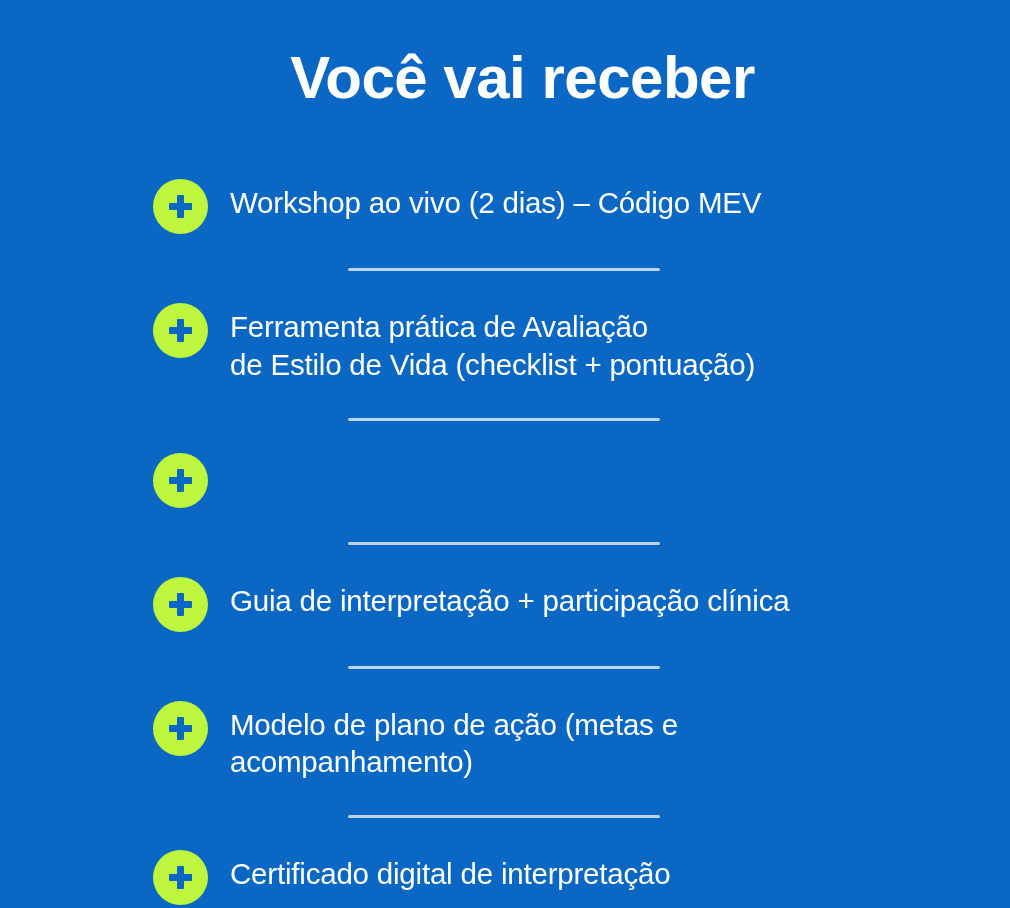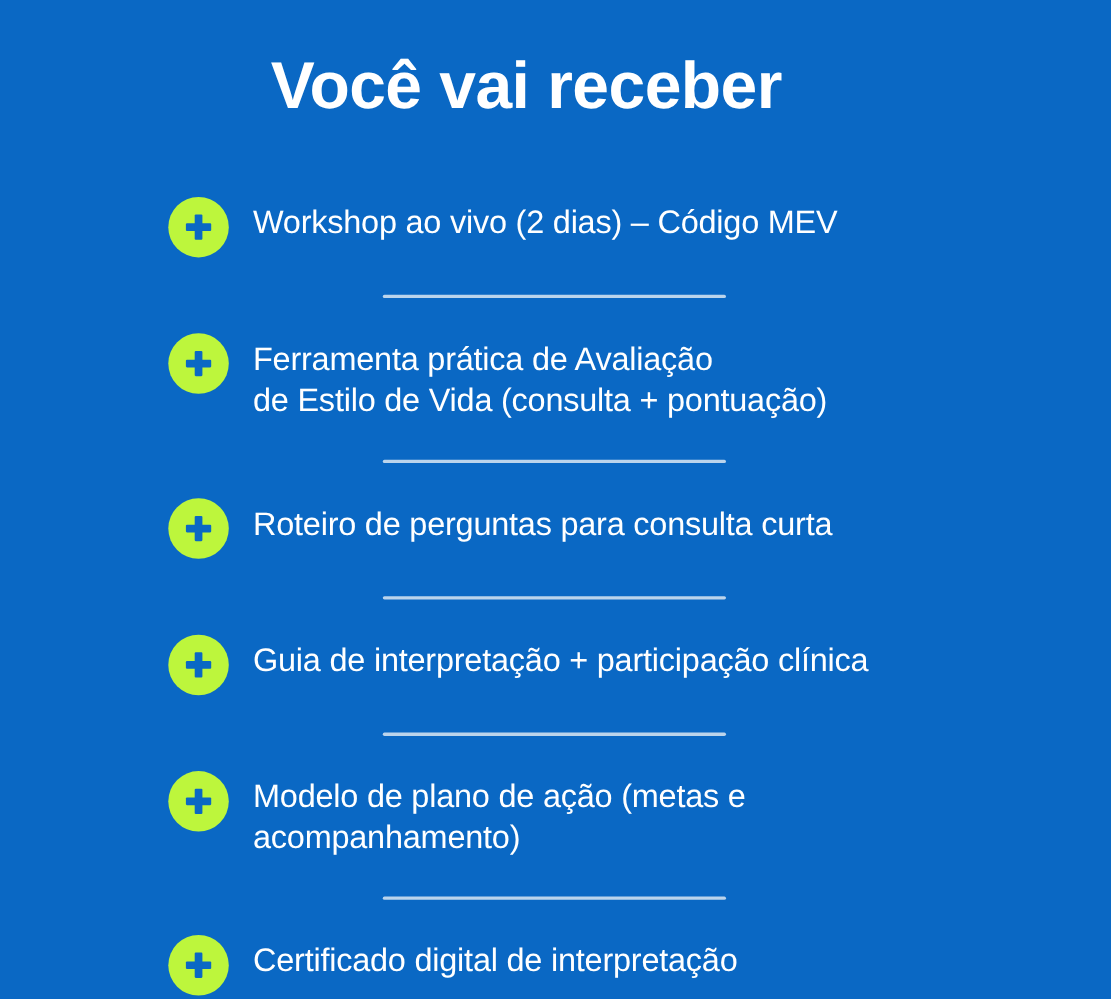--- a/index.html
+++ b/index.html
@@ -26,20 +26,21 @@
     position: absolute;
     top: 46px;
     left: 0;
     width: 957px;
     text-align: center;
     color: #FFFFFF;
     font-size: 60px;
     font-weight: bold;
     letter-spacing: -0.5px;
     line-height: 1.05;
+    padding-left: 44px;
   }
 
   .benefit-list {
     position: absolute;
     top: 178px;
     left: 153px;
     width: 800px;
   }
 
   .benefit-row {
@@ -126,34 +127,33 @@
         <span class="divider"></span>
       </div>
     <div class="sp-2"></div>
 
     <div class="benefit-row">
       <span class="plus-badge">
         <span class="bar-h"></span>
           <span class="bar-v"></span>
       </span>
       <span class="benefit-text">Ferramenta prática de Avaliação
-de Estilo de Vida (consulta + pontuação)</span>
+de Estilo de Vida (checklist + pontuação)</span>
     </div>
     <div class="sp-1"></div>
     <div class="divider-wrap">
         <span class="divider"></span>
       </div>
     <div class="sp-2"></div>
 
     <div class="benefit-row">
       <span class="plus-badge">
         <span class="bar-h"></span>
           <span class="bar-v"></span>
       </span>
-      <span class="benefit-text">Roteiro de perguntas para consulta curta</span>
     </div>
     <div class="sp-1"></div>
     <div class="divider-wrap">
         <span class="divider"></span>
       </div>
     <div class="sp-2"></div>
 
     <div class="benefit-row">
       <span class="plus-badge">
         <span class="bar-h"></span>

